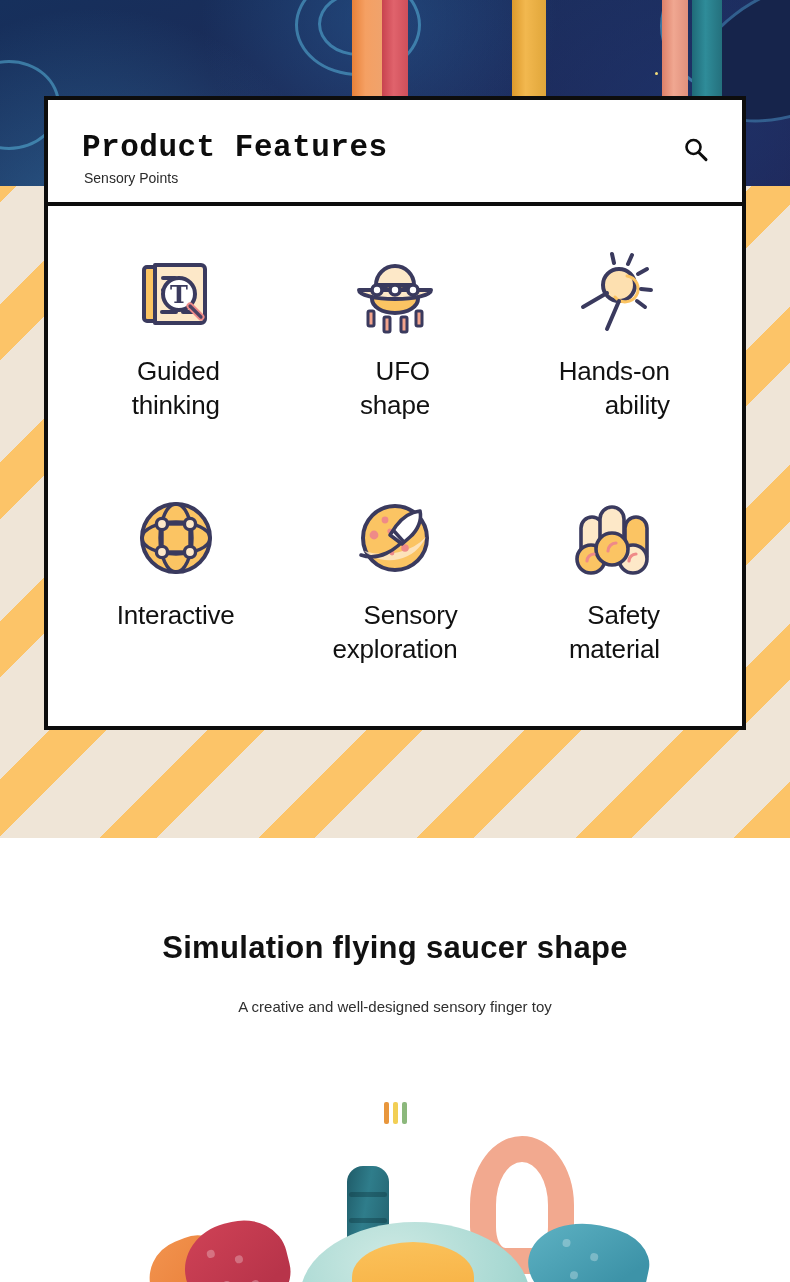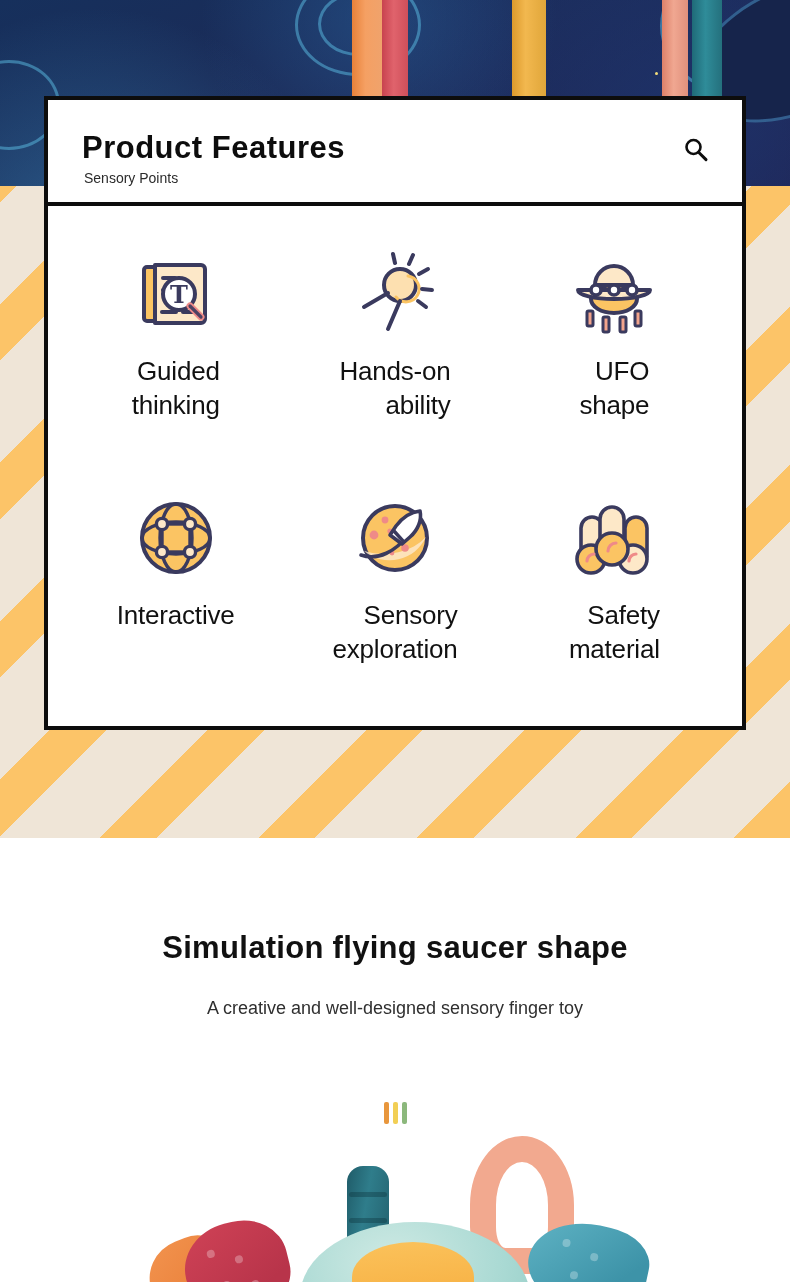--- a/index.html
+++ b/index.html
@@ -114,21 +114,21 @@
   }
   .card-header {
     position: relative;
     height: 106px;
     border-bottom: 4px solid #0d0d0d;
     box-sizing: border-box;
   }
   .card-title {
     position: absolute;
     left: 34px; top: 30px;
-    font-family: Liberation Sans, sans-serif;
+    font-family: Liberation Mono, monospace;
     font-weight: bold;
     font-size: 31px;
     letter-spacing: .5px;
     color: #0d0d0d;
     white-space: nowrap;
   }
   .card-subtitle {
     position: absolute;
     left: 36px; top: 70px;
     font-size: 14px;
@@ -197,21 +197,21 @@
     font-weight: bold;
     font-size: 31px;
     color: #111111;
     letter-spacing: .3px;
   }
   .bottom-sub {
     position: absolute;
     left: 0; top: 160px;
     width: 790px;
     text-align: center;
-    font-size: 18px;
+    font-size: 15px;
     color: #2f2f2f;
   }
   .divider-marks {
     position: absolute;
     left: 0; top: 264px;
     width: 790px;
     display: flex;
     justify-content: center;
     gap: 4px;
   }
@@ -360,56 +360,56 @@
           <line x1="59" y1="57" x2="70" y2="68" stroke="#3a3a5e" stroke-width="3.2" stroke-linecap="round" opacity=".9" fill="none" stroke-dasharray="0"></line>
         </svg>
       </div>
       <div class="feature-label">Guided
 thinking</div>
     </div>
 
     <div class="feature-cell">
       <div class="feature-icon">
         <svg width="90" height="90" viewBox="0 0 90 90" fill="none">
-          <circle cx="50" cy="36" r="16" fill="#fde0b0" stroke="#3a3a5e" stroke-width="4"></circle>
-          <path d="M58 27 a13 13 0 1 1 -12 21" stroke="#fbc463" stroke-width="3" fill="none" stroke-linecap="round"></path>
-          <g stroke="#3a3a5e" stroke-width="4" stroke-linecap="round">
-            <line x1="45" y1="14" x2="43" y2="5"></line>
-            <line x1="59" y1="15" x2="63" y2="6"></line>
-            <line x1="69" y1="25" x2="78" y2="20"></line>
-            <line x1="72" y1="40" x2="82" y2="41"></line>
-            <line x1="68" y1="52" x2="76" y2="58"></line>
-            <line x1="38" y1="44" x2="14" y2="58"></line>
-            <line x1="50" y1="52" x2="38" y2="80"></line>
-          </g>
-        </svg>
-      </div>
-      <div class="feature-label">Hands-on
-ability</div>
-    </div>
-
-    <div class="feature-cell">
-      <div class="feature-icon">
-        <svg width="90" height="90" viewBox="0 0 90 90" fill="none">
           <path d="M26 36 a19 19 0 0 1 38 0z" fill="#fde8c8" stroke="#3a3a5e" stroke-width="4" stroke-linejoin="round"></path>
           <ellipse cx="45" cy="50" rx="23" ry="14" fill="#fbc463" stroke="#3a3a5e" stroke-width="4"></ellipse>
           <path d="M9 41 h72 a36 9 0 0 1 -72 0z" fill="#fde8c8" stroke="#3a3a5e" stroke-width="4" stroke-linejoin="round"></path>
           <circle cx="27" cy="41" r="5" fill="#ffffff" stroke="#3a3a5e" stroke-width="3.6"></circle>
           <circle cx="45" cy="41" r="5" fill="#ffffff" stroke="#3a3a5e" stroke-width="3.6"></circle>
           <circle cx="63" cy="41" r="5" fill="#ffffff" stroke="#3a3a5e" stroke-width="3.6"></circle>
           <g fill="#f2a48c" stroke="#3a3a5e" stroke-width="3">
             <rect x="18" y="62" width="6" height="15" rx="1.5"></rect>
             <rect x="34" y="68" width="6" height="15" rx="1.5"></rect>
             <rect x="51" y="68" width="6" height="15" rx="1.5"></rect>
             <rect x="66" y="62" width="6" height="15" rx="1.5"></rect>
           </g>
         </svg>
       </div>
       <div class="feature-label">UFO
 shape</div>
+    </div>
+
+    <div class="feature-cell">
+      <div class="feature-icon">
+        <svg width="90" height="90" viewBox="0 0 90 90" fill="none">
+          <circle cx="50" cy="36" r="16" fill="#fde0b0" stroke="#3a3a5e" stroke-width="4"></circle>
+          <path d="M58 27 a13 13 0 1 1 -12 21" stroke="#fbc463" stroke-width="3" fill="none" stroke-linecap="round"></path>
+          <g stroke="#3a3a5e" stroke-width="4" stroke-linecap="round">
+            <line x1="45" y1="14" x2="43" y2="5"></line>
+            <line x1="59" y1="15" x2="63" y2="6"></line>
+            <line x1="69" y1="25" x2="78" y2="20"></line>
+            <line x1="72" y1="40" x2="82" y2="41"></line>
+            <line x1="68" y1="52" x2="76" y2="58"></line>
+            <line x1="38" y1="44" x2="14" y2="58"></line>
+            <line x1="50" y1="52" x2="38" y2="80"></line>
+          </g>
+        </svg>
+      </div>
+      <div class="feature-label">Hands-on
+ability</div>
     </div>
 
     <div class="feature-cell row2">
       <div class="feature-icon">
         <svg width="90" height="90" viewBox="0 0 90 90" fill="none">
           <circle cx="45" cy="45" r="34" fill="#fbc463" stroke="#3a3a5e" stroke-width="4"></circle>
           <ellipse cx="45" cy="45" rx="16" ry="34" fill="none" stroke="#3a3a5e" stroke-width="3.4"></ellipse>
           <ellipse cx="45" cy="45" rx="34" ry="16" fill="none" stroke="#3a3a5e" stroke-width="3.4"></ellipse>
           <rect x="31" y="31" width="28" height="28" fill="none" stroke="#3a3a5e" stroke-width="3.4"></rect>
           <g fill="#fde8c8" stroke="#3a3a5e" stroke-width="3.4">

